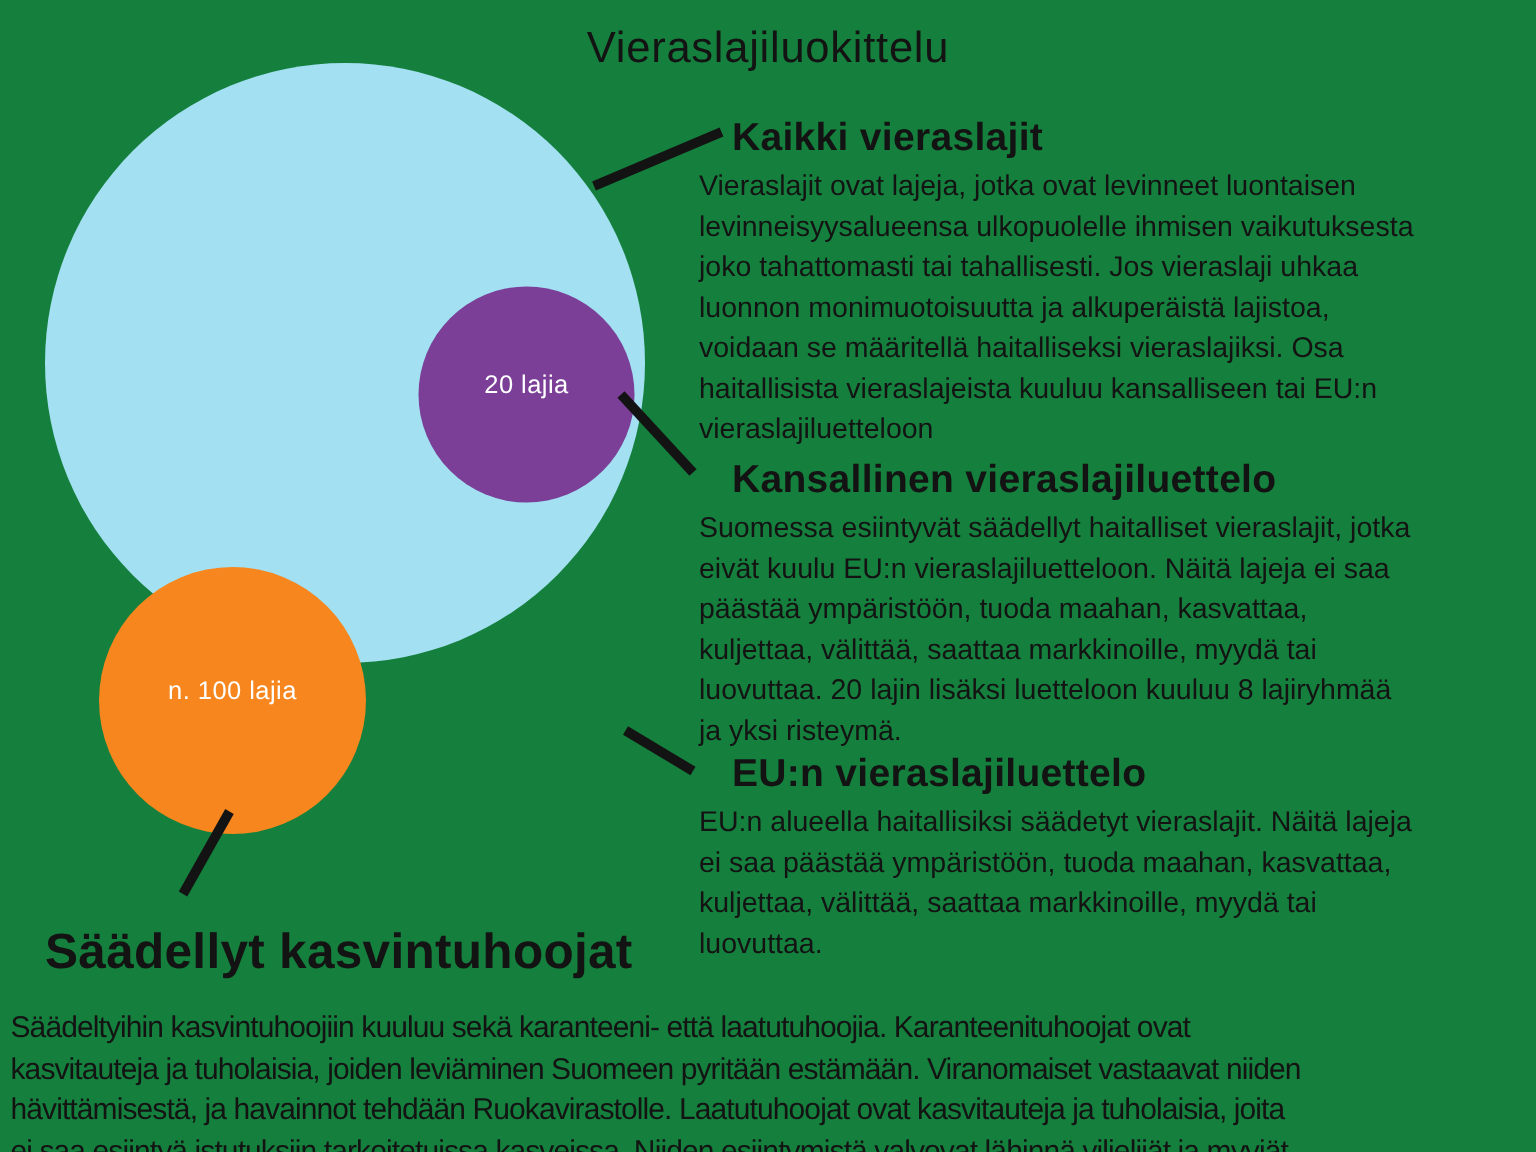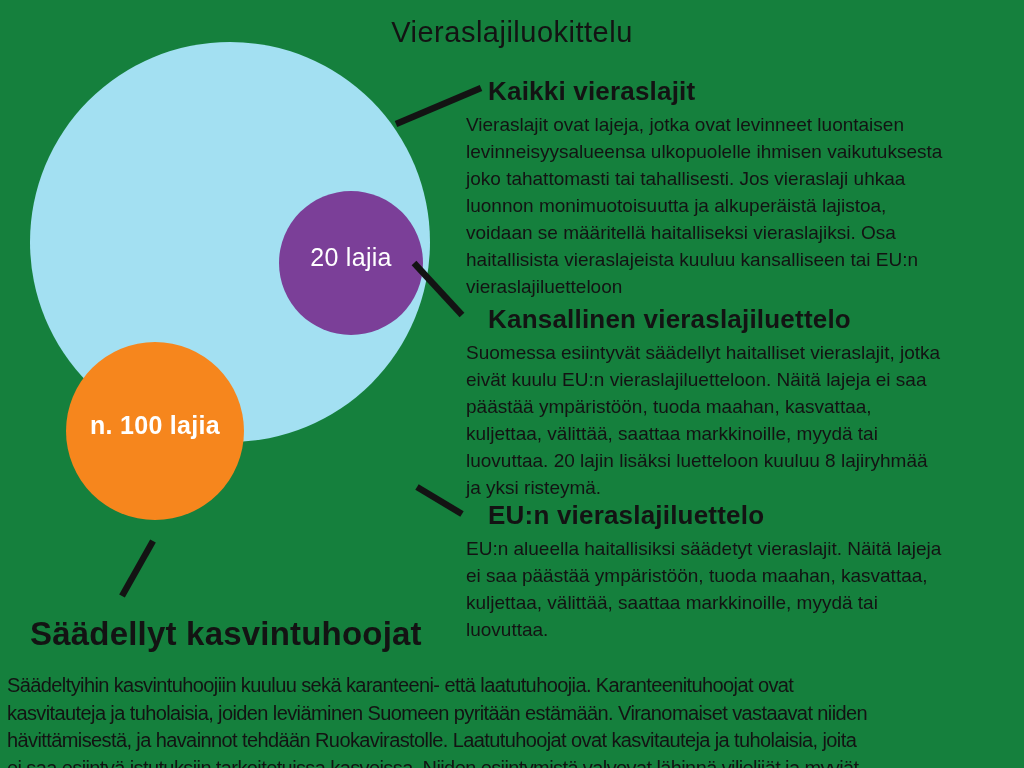--- a/index.html
+++ b/index.html
@@ -30,25 +30,25 @@
   }
   .circle {
     position: absolute;
     border-radius: 50%;
     display: flex;
     align-items: center;
     justify-content: center;
   }
   .circle-blue   { left: 30px;  top: 42px;  width: 400px; height: 400px; background: var(--blue);   z-index: 1; }
   .circle-purple { left: 279px; top: 191px; width: 144px; height: 144px; background: var(--purple); z-index: 2; }
-  .circle-orange { left: 66px;  top: 342px; width: 178px; height: 178px; background: var(--orange); z-index: 2; font-weight: bold; }
+  .circle-orange { left: 66px;  top: 378px; width: 178px; height: 178px; background: var(--orange); z-index: 2; }
   .circle-green  { left: 263px; top: 365px; width: 170px; height: 170px; background: var(--green);  z-index: 2; }
   .circle-label {
     color: #ffffff;
-    font-size: 25px;
+    font-size: 17px;
     letter-spacing: 0.3px;
     transform: translateY(-6px);
     white-space: nowrap;
   }
   .connectors {
     position: absolute;
     left: 0; top: 0;
     width: 1024px; height: 768px;
     z-index: 3;
     pointer-events: none;

